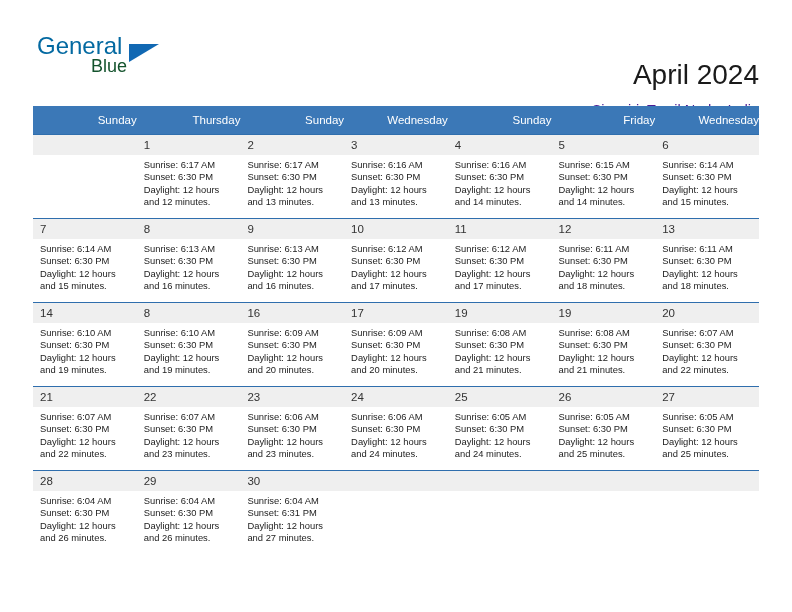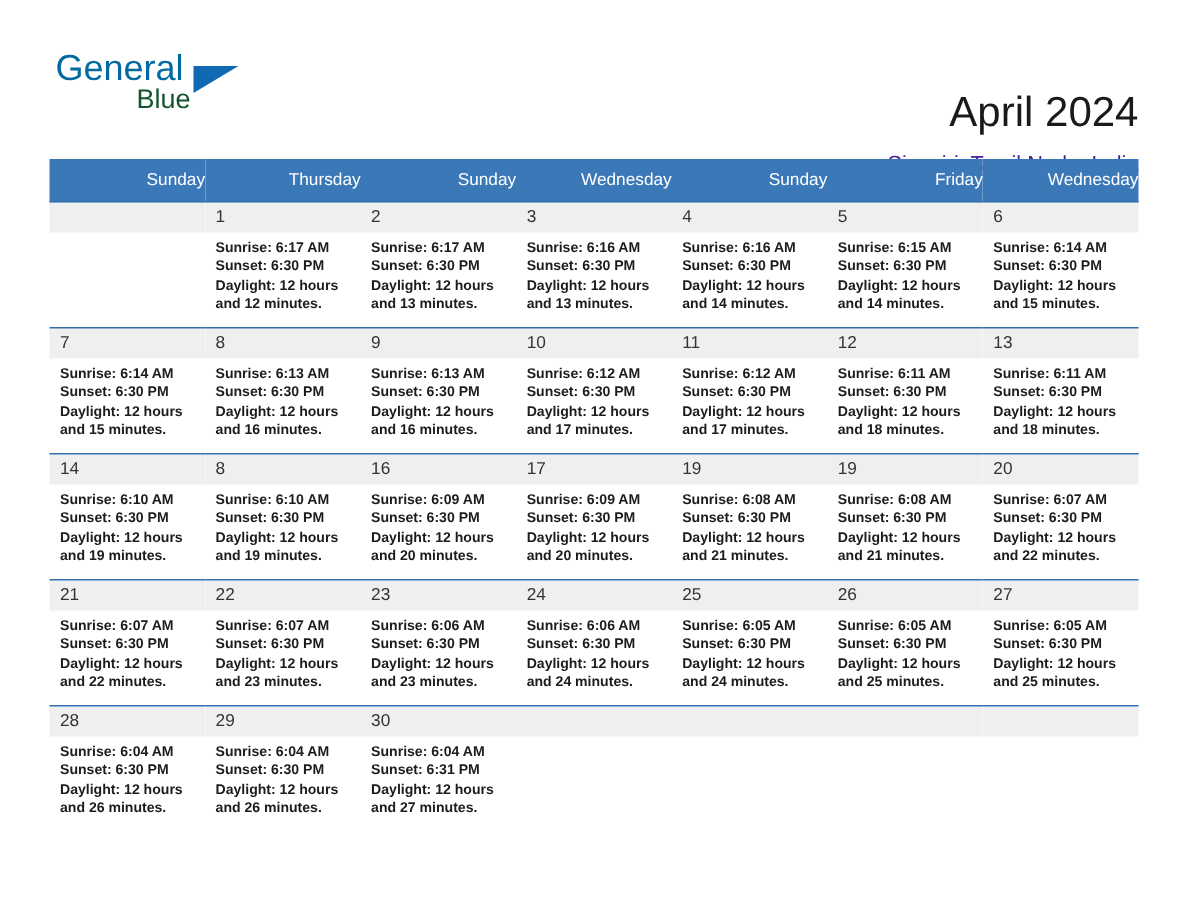--- a/index.html
+++ b/index.html
@@ -129,21 +129,20 @@
   }
   td.empty .daynum {
     background: #efefef;
     color: transparent;
   }
   .info {
     padding: 4px 6px 0 7px;
     font-size: 9.4px;
     line-height: 12.4px;
     color: #1c1c1c;
-    font-weight: bold;
   }
   .info div {
     white-space: nowrap;
   }
   .info .dl {
     white-space: normal;
   }
 </style>
 </head>
 <body>

